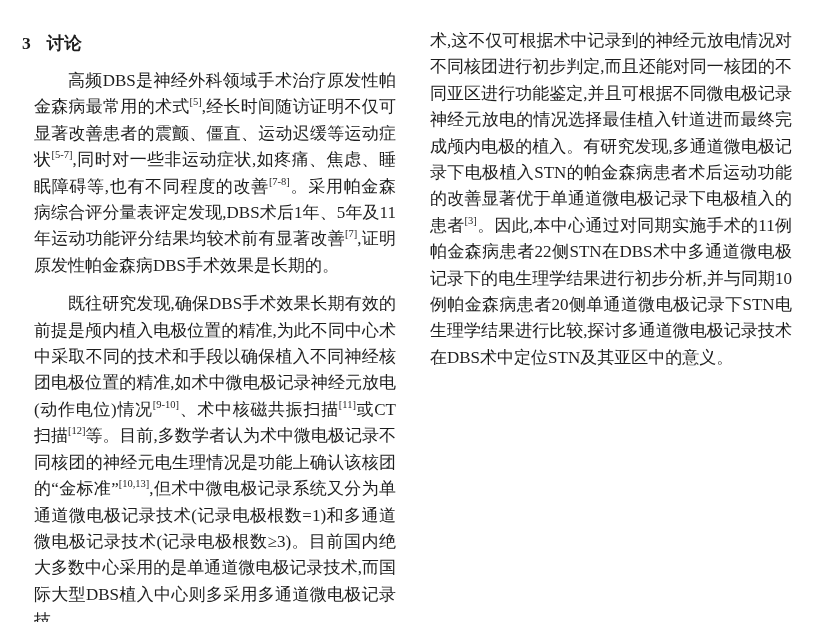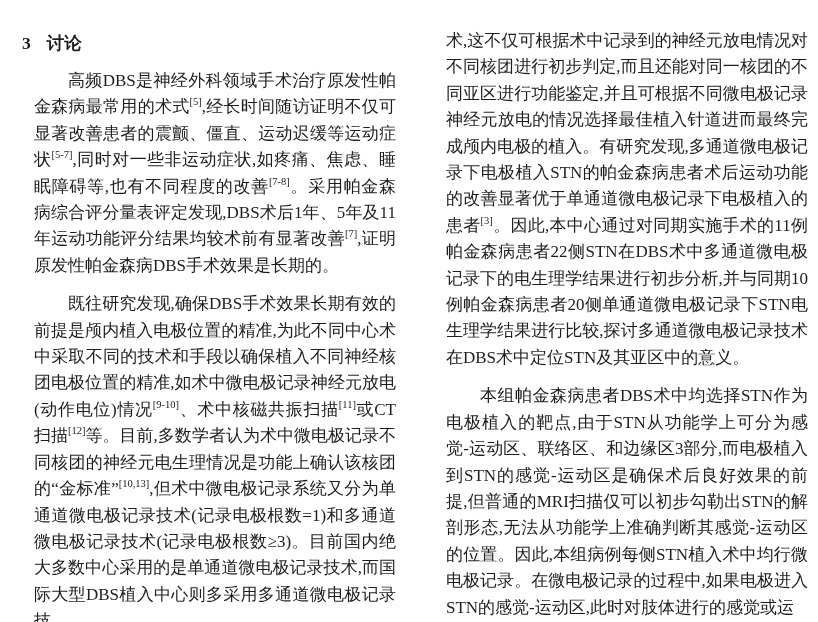--- a/index.html
+++ b/index.html
@@ -10,21 +10,21 @@
   .page {
     position: relative;
     box-sizing: border-box;
     width: 818px;
     height: 622px;
     background: #ffffff;
     color: #1d1d1d;
     font-family: "Liberation Serif", "DejaVu Serif", serif;
     padding: 16px 12px 0 22px;
     display: flex;
-    gap: 26px;
+    gap: 10px;
     overflow: hidden;
   }
   .col {
     width: 386px;
     flex: 0 0 386px;
     font-size: 17px;
     line-height: 26.4px;
     text-align: justify;
   }
   .heading {
@@ -62,16 +62,15 @@
   <div class="col">
     <h2 class="heading">
       <span class="num">3</span><span>讨论</span>
     </h2>
     <p class="para indent"><span class="run">高频DBS是神经外科领域手术治疗原发性帕金森病最常用的术式</span><sup class="cite">[5]</sup><span class="run">,经长时间随访证明不仅可显著改善患者的震颤、僵直、运动迟缓等运动症状</span><sup class="cite">[5-7]</sup><span class="run">,同时对一些非运动症状,如疼痛、焦虑、睡眠障碍等,也有不同程度的改善</span><sup class="cite">[7-8]</sup><span class="run">。采用帕金森病综合评分量表评定发现,DBS术后1年、5年及11年运动功能评分结果均较术前有显著改善</span><sup class="cite">[7]</sup><span class="run">,证明原发性帕金森病DBS手术效果是长期的。</span></p>
     <p class="para indent"><span class="run">既往研究发现,确保DBS手术效果长期有效的前提是颅内植入电极位置的精准,为此不同中心术中采取不同的技术和手段以确保植入不同神经核团电极位置的精准,如术中微电极记录神经元放电(动作电位)情况</span><sup class="cite">[9-10]</sup><span class="run">、术中核磁共振扫描</span><sup class="cite">[11]</sup><span class="run">或CT扫描</span><sup class="cite">[12]</sup><span class="run">等。目前,多数学者认为术中微电极记录不同核团的神经元电生理情况是功能上确认该核团的“金标准”</span><sup class="cite">[10,13]</sup><span class="run">,但术中微电极记录系统又分为单通道微电极记录技术(记录电极根数=1)和多通道微电极记录技术(记录电极根数≥3)。目前国内绝大多数中心采用的是单通道微电极记录技术,而国际大型DBS植入中心则多采用多通道微电极记录技</span></p>
   </div>
 
   <div class="col">
     <p class="para cont"><span class="run">术,这不仅可根据术中记录到的神经元放电情况对不同核团进行初步判定,而且还能对同一核团的不同亚区进行功能鉴定,并且可根据不同微电极记录神经元放电的情况选择最佳植入针道进而最终完成颅内电极的植入。有研究发现,多通道微电极记录下电极植入STN的帕金森病患者术后运动功能的改善显著优于单通道微电极记录下电极植入的患者</span><sup class="cite">[3]</sup><span class="run">。因此,本中心通过对同期实施手术的11例帕金森病患者22侧STN在DBS术中多通道微电极记录下的电生理学结果进行初步分析,并与同期10例帕金森病患者20侧单通道微电极记录下STN电生理学结果进行比较,探讨多通道微电极记录技术在DBS术中定位STN及其亚区中的意义。</span></p>
-    <p class="para indent"><span class="run">本组帕金森病患者DBS术中均选择STN作为电极植入的靶点,由于STN从功能学上可分为感觉-运动区、联络区、和边缘区3部分,而电极植入到STN的感觉-运动区是确保术后良好效果的前提,但普通的MRI扫描仅可以初步勾勒出STN的解剖形态,无法从功能学上准确判断其感觉-运动区的位置。因此,本组病例每侧STN植入术中均行微电极记录。在微电极记录的过程中,如果电极进入STN的感觉-运动区,此时对肢体进行的感觉或运</span></p>
   </div>
 
 </div>
 
 </body></html>

